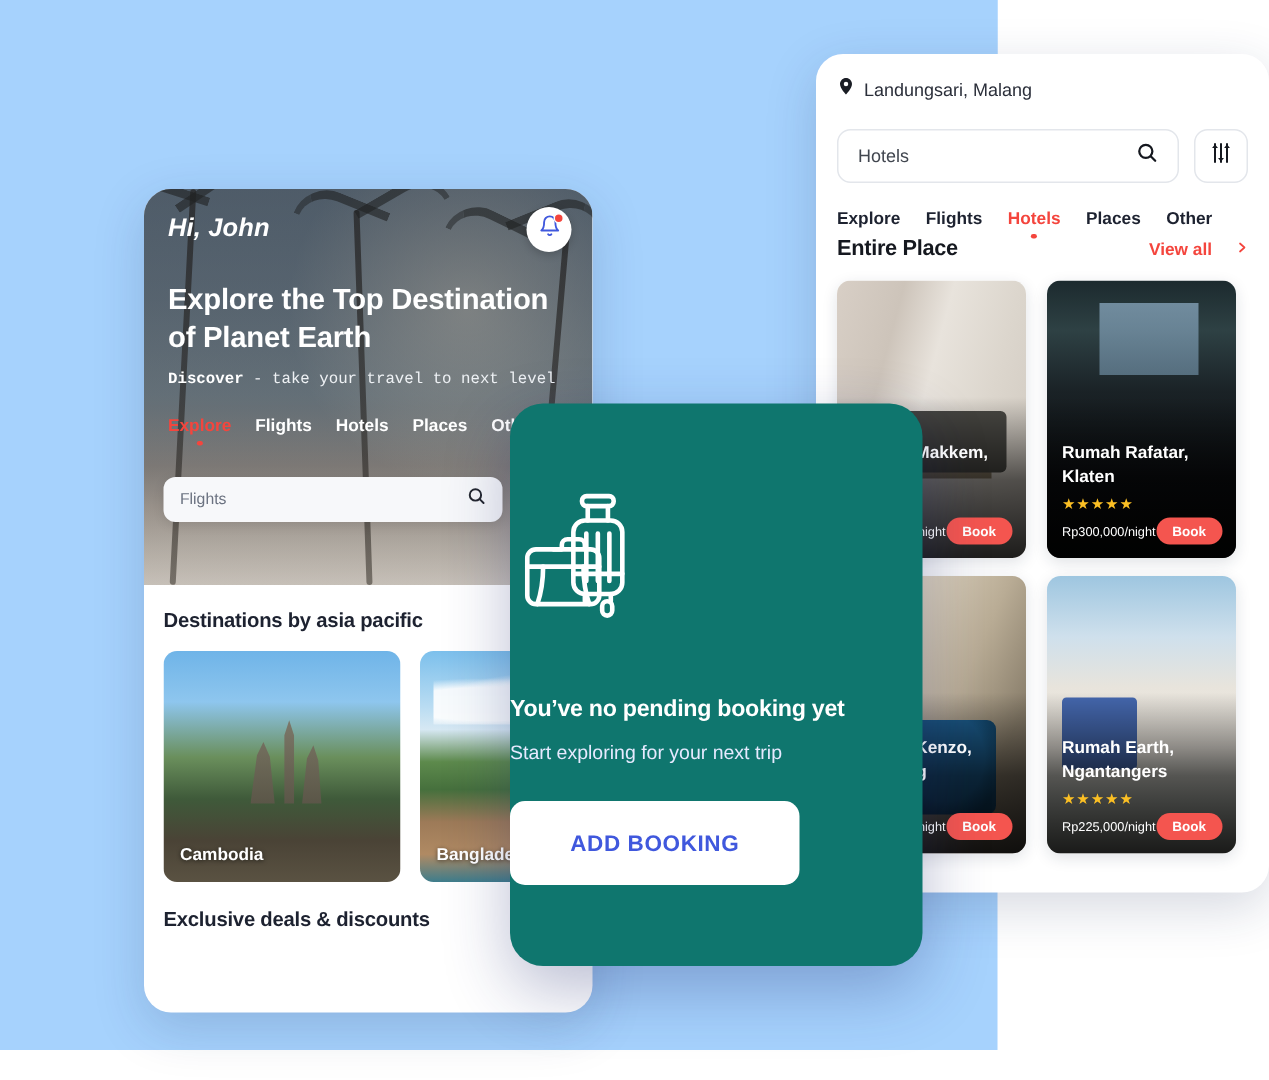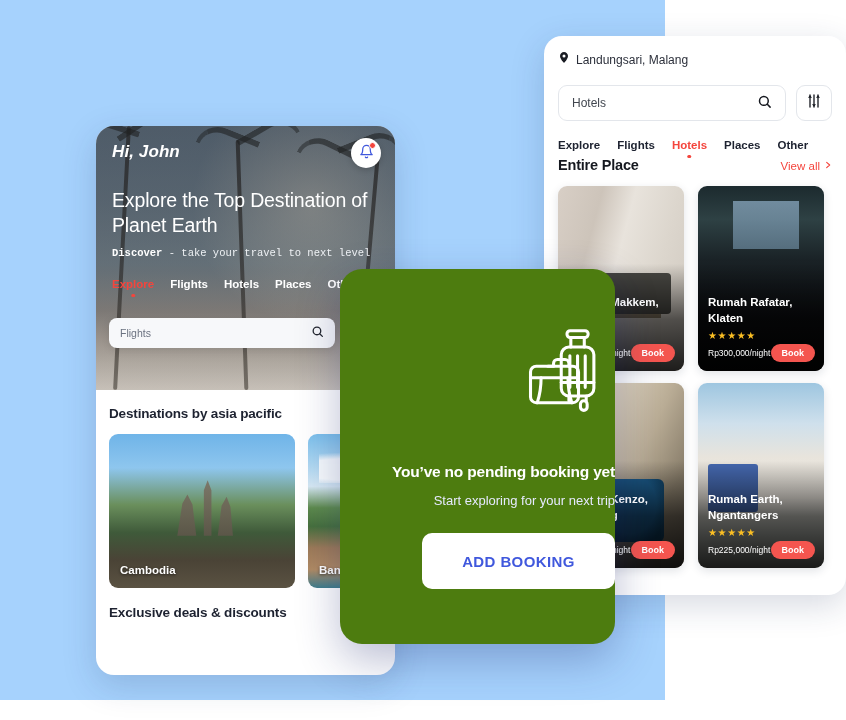--- a/index.html
+++ b/index.html
@@ -84,21 +84,21 @@
     display: flex; align-items: center; justify-content: center;
     box-shadow: 0 2px 6px rgba(0,0,0,.18);
   }
   .bell-dot {
     position: absolute; right: 5px; top: 4px;
     width: 7px; height: 7px; border-radius: 50%; background: #f4453d;
     border: 1.4px solid #ffffff;
   }
   .hero-title {
     margin-top: 26px;
-    color: #ffffff; font-size: 19.5px; line-height: 1.30; font-weight: 400;
+    color: #ffffff; font-size: 19.5px; line-height: 1.30; font-weight: 700;
     max-width: 268px; letter-spacing: -.15px;
   }
   .hero-sub {
     margin-top: 8px;
     color: #eef1f4; font-size: 10.5px; font-weight: 400; font-family: Liberation Mono, monospace;
   }
   .hero-sub b { font-weight: 700; color: #ffffff; }
 
   .tabs-left {
     position: absolute; left: 16px; top: 152px;
@@ -118,21 +118,21 @@
     display: flex; align-items: center; padding: 0 11px;
     box-shadow: 0 2px 8px rgba(0,0,0,.10);
   }
   .search-left .ph { flex: 1; color: #6b7280; font-size: 10.5px; }
 
   .section-body { padding: 16px 13px 0 13px; }
   .sec-title { font-size: 13.5px; font-weight: 700; color: #1d2230; letter-spacing: -.15px; }
 
   .dest-row { display: flex; gap: 13px; margin-top: 13px; }
   .dest-card {
-    position: relative; width: 186px; height: 154px; flex: none;
+    position: relative; width: 158px; height: 154px; flex: none;
     border-radius: 9px; overflow: hidden;
   }
   .dest-card .ph-img { position: absolute; inset: 0; }
   .dest-card .lbl {
     position: absolute; left: 11px; bottom: 12px;
     color: #ffffff; font-size: 11.5px; font-weight: 700;
     text-shadow: 0 1px 3px rgba(0,0,0,.6);
   }
   
   .img-cambodia {
@@ -182,21 +182,21 @@
   .tabs-right { display: flex; gap: 17px; margin-top: 18px; align-items: flex-start; }
   .tab-r { font-size: 11.5px; font-weight: 700; color: #1d2230; position: relative; white-space: nowrap; }
   .tab-r.active { color: #f4453d; }
   .tab-r.active::after {
     content: ""; position: absolute; left: 50%; transform: translateX(-50%);
     bottom: -7px; width: 3.5px; height: 3.5px; border-radius: 50%; background: #f4453d;
   }
 
   .sec-row { display: flex; align-items: baseline; justify-content: space-between; margin-top: 6px; }
   .sec-h { font-size: 14.5px; font-weight: 700; color: #15181f; letter-spacing: -.2px; }
-  .view-all { font-size: 11.5px; font-weight: 400; color: #f4453d; display: flex; align-items: flex-end; gap: 4px; }
+  .view-all { font-size: 11.5px; font-weight: 700; color: #f4453d; display: flex; align-items: flex-end; gap: 16px; }
 
   .hotel-grid {
     margin-top: 13px;
     display: grid; grid-template-columns: 126px 126px; gap: 12px 14px;
   }
   .hotel-card {
     position: relative; width: 126px; height: 185px;
     border-radius: 9px; overflow: hidden;
     box-shadow: 0 3px 10px rgba(25,35,60,.13);
   }
@@ -247,24 +247,24 @@
   }
   .img-dieng::after {
     content: ""; position: absolute; left: 8%; top: 44%; width: 40%; height: 26%;
     background: #2d57a8; border-radius: 3px; opacity: .88;
   }
 
   
   #modal {
     position: absolute; left: 340px; top: 269px;
     width: 275px; height: 375px;
-    background: #4d7c0f;
+    background: #0f766e;
     border-radius: 22px;
     box-shadow: 0 16px 44px rgba(30,40,110,.30);
-    display: flex; flex-direction: column; align-items: flex-end;
+    display: flex; flex-direction: column; align-items: flex-start;
   }
   .bag-icon { margin-top: 55px; }
   .modal-title {
     margin-top: 39px;
     color: #ffffff; font-size: 15.5px; font-weight: 700; letter-spacing: -.2px;
   }
   .modal-sub { margin-top: 12px; color: #e6eaff; font-size: 13px; }
   .add-booking {
     margin-top: 25px;
     width: 193px; height: 56px; background: #ffffff; border-radius: 10px;

